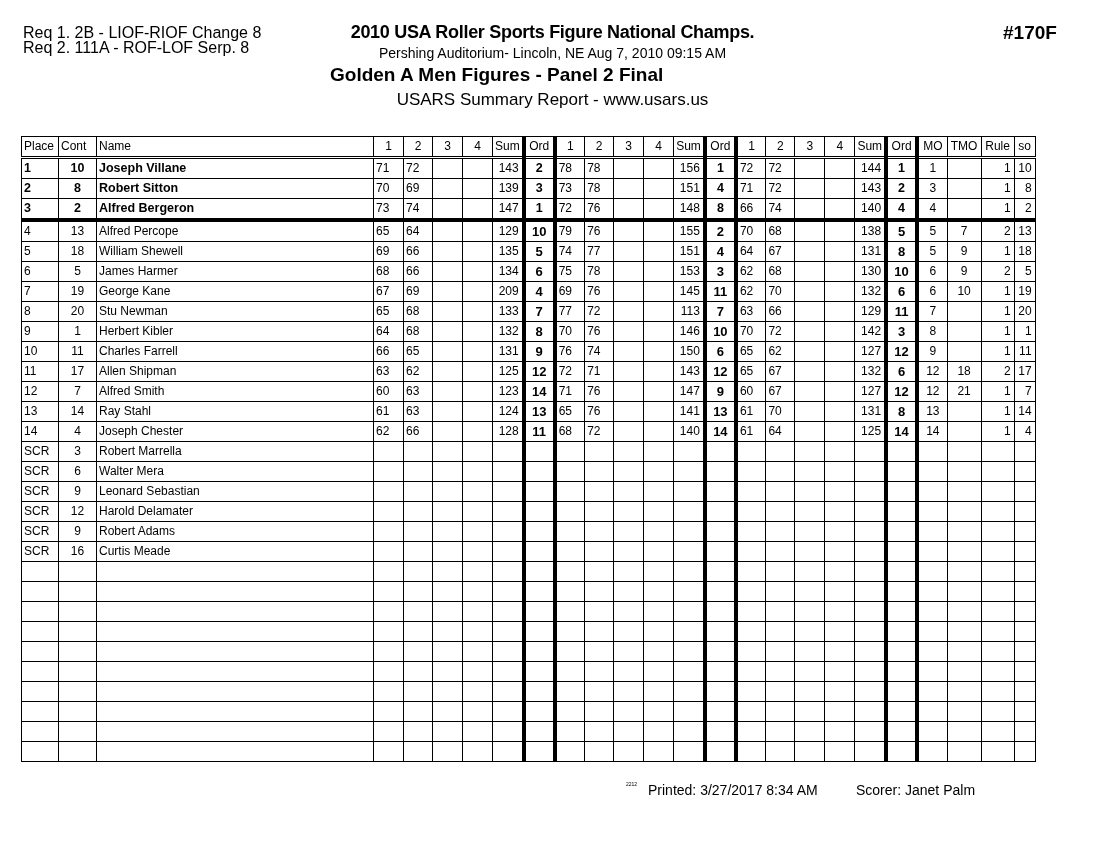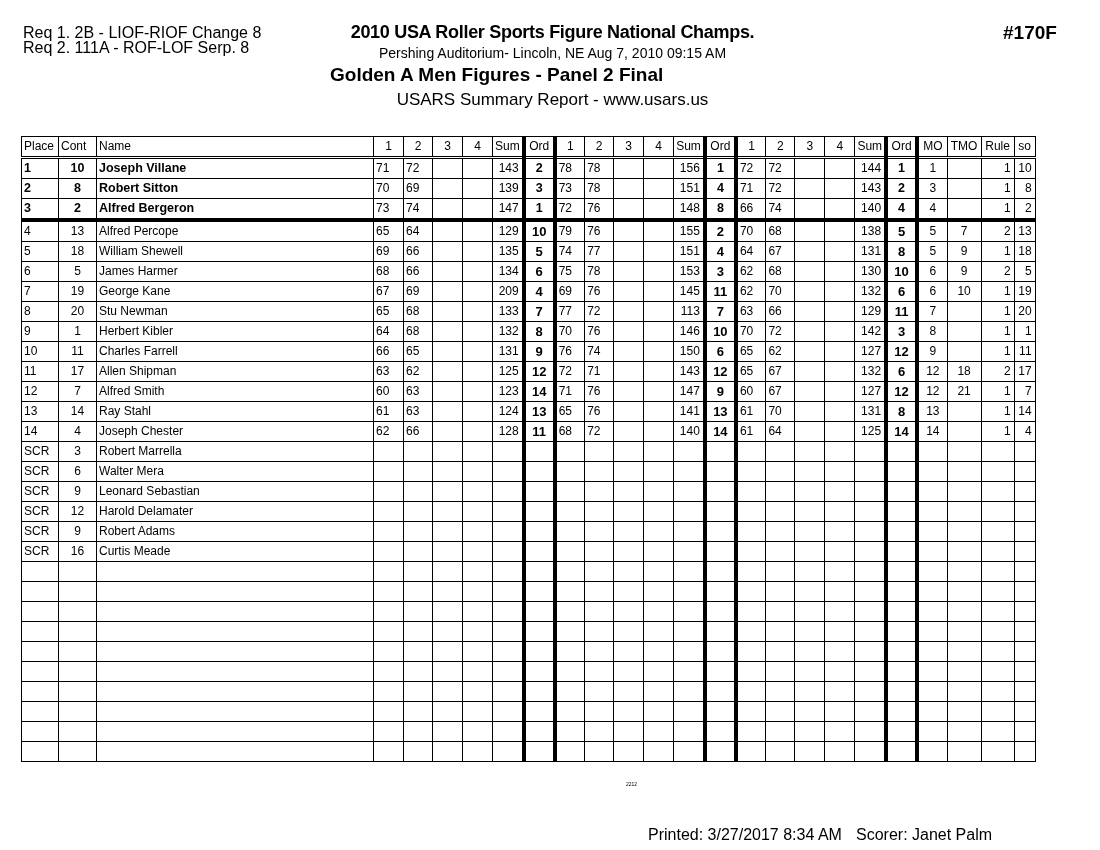--- a/index.html
+++ b/index.html
@@ -20,21 +20,21 @@
   table.grid tr.hdr td { font-size:12px; }
   .c { text-align:center; }
   .r { text-align:right; padding-right:3px !important; }
   .top3 td { font-weight:bold; font-size:12.5px; }
   .top3 td.nb { font-weight:normal; font-size:12px; }
   .ord { font-weight:bold; font-size:13px; text-align:center; }
   .thickL { border-left:4px solid #000 !important; }
   .thickR { border-right:4px solid #000 !important; }
   tr.sep td { border-bottom:4px solid #000 !important; }
   tr.hdr td { border-bottom:3px double #000 !important; }
-  .footer { top:826px; font-size:16px; }
+  .footer { top:782px; font-size:14px; }
   .tiny { font-size:5px; top:781px; left:626px; }
 </style>
 </head>
 <body>
 
 <div class="abs req" style="top:26px;">Req  1.  2B - LIOF-RIOF Change 8</div>
 <div class="abs req" style="top:41px;">Req  2.  111A - ROF-LOF Serp. 8</div>
 
 <div class="abs t1">2010 USA Roller Sports Figure National Champs.</div>
 <div class="abs t2">Pershing Auditorium- Lincoln, NE  Aug 7, 2010  09:15 AM</div>

